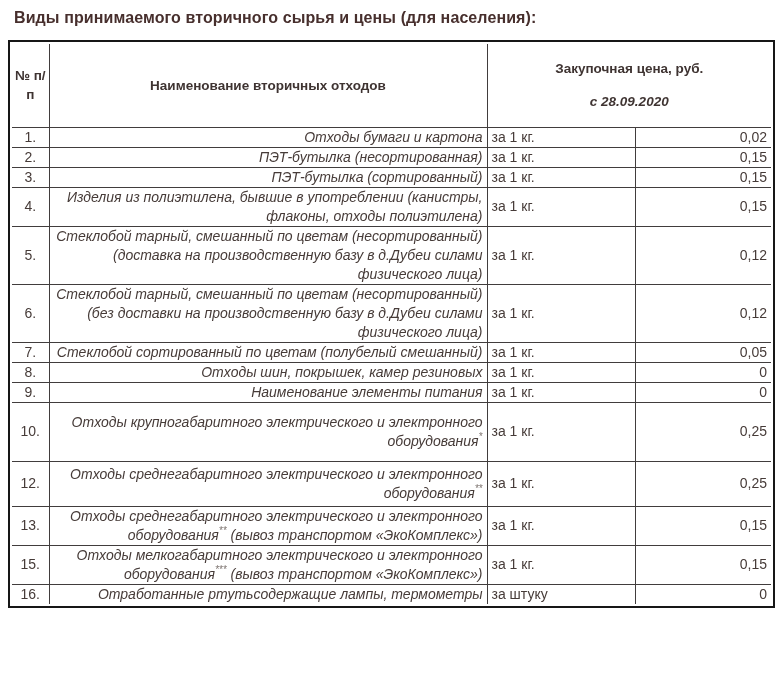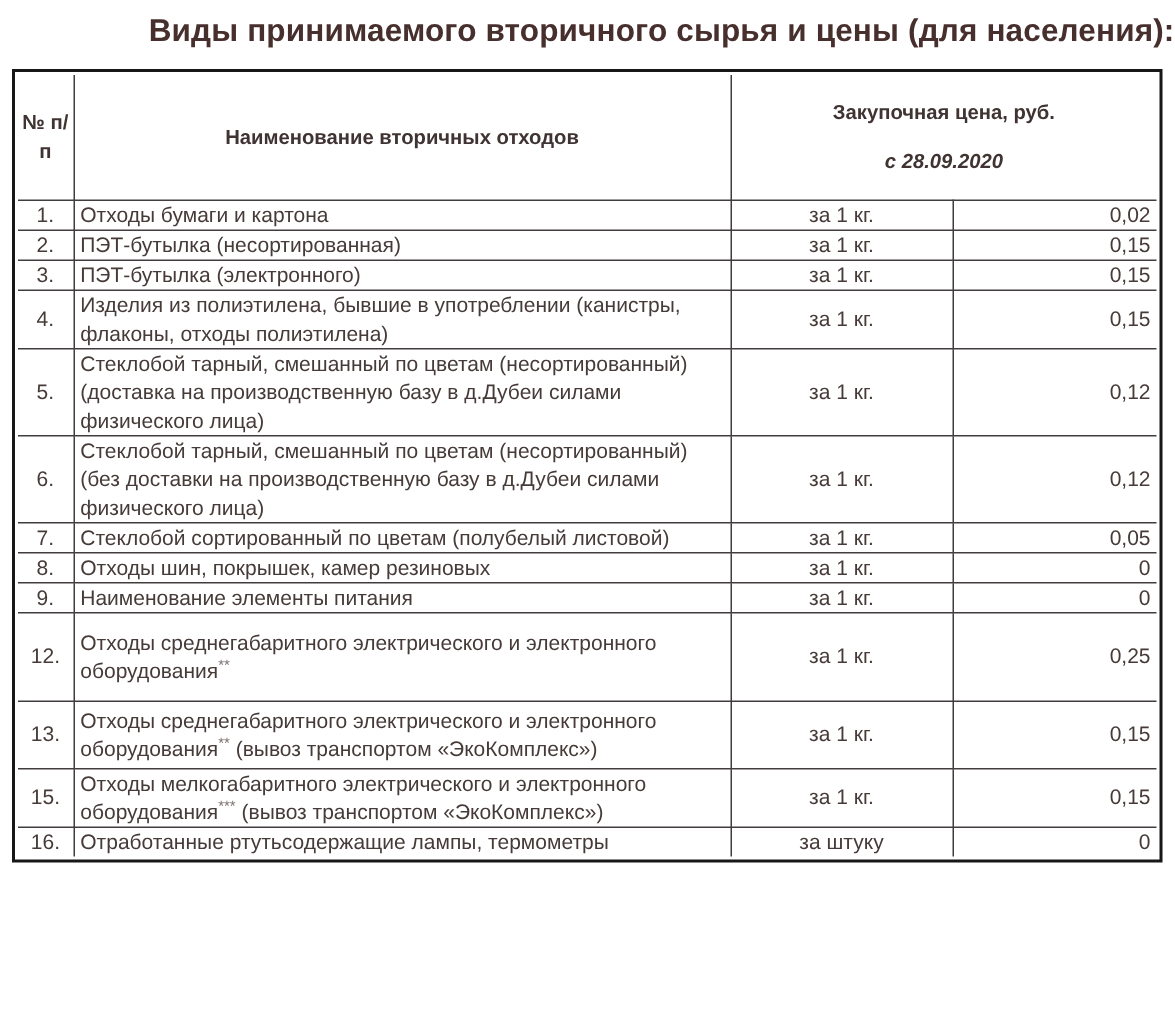--- a/index.html
+++ b/index.html
@@ -10,25 +10,25 @@
     width: 783px;
     font-family: "Liberation Sans", sans-serif;
   }
   .page {
     width: 783px;
     min-height: 674px;
     background: #ffffff;
     padding-top: 9px;
   }
   .title {
-    text-align: right;
-    font-size: 21px;
+    text-align: left;
+    font-size: 16px;
     font-weight: bold;
     color: #472f2d;
-    margin: 0 0 13px 0;
+    margin: 0 0 13px 14px;
     letter-spacing: 0.1px;
   }
   .table-wrap {
     margin: 0 8px;
     border: 2px solid #171717;
     padding: 2px;
     background: #ffffff;
   }
   table.t {
     border-collapse: collapse;
@@ -55,22 +55,22 @@
     height: 83px;
     font-weight: bold;
     font-size: 13.5px;
     text-align: center;
     color: #3f3432;
     padding: 0 2px;
   }
   .price-date { margin-top: 14px; font-style: italic; }
 
   td.col-num   { text-align: center; }
-  td.col-name  { text-align: left; padding-left: 6px; padding-right: 6px; }
-  td.col-unit  { text-align: center; }
+  td.col-name  { text-align: right; padding-left: 6px; padding-right: 6px; font-style: italic; }
+  td.col-unit  { }
   td.col-price { text-align: right; }
 
   
   tbody tr:nth-child(10) td { padding-top: 10px; padding-bottom: 10px; }
   tbody tr:nth-child(11) td { padding-top: 3px;  padding-bottom: 3px; }
 
   sup {
     font-size: 10px;
     color: #7d7470;
     line-height: 0;
@@ -109,21 +109,21 @@
             <td class="col-price">0,02</td>
           </tr>
           <tr>
             <td class="col-num">2.</td>
             <td class="col-name">ПЭТ-бутылка (несортированная)</td>
             <td class="col-unit">за 1 кг.</td>
             <td class="col-price">0,15</td>
           </tr>
           <tr>
             <td class="col-num">3.</td>
-            <td class="col-name">ПЭТ-бутылка (электронного)</td>
+            <td class="col-name">ПЭТ-бутылка (сортированный)</td>
             <td class="col-unit">за 1 кг.</td>
             <td class="col-price">0,15</td>
           </tr>
           <tr>
             <td class="col-num">4.</td>
             <td class="col-name">Изделия из полиэтилена, бывшие в употреблении (канистры, флаконы, отходы полиэтилена)</td>
             <td class="col-unit">за 1 кг.</td>
             <td class="col-price">0,15</td>
           </tr>
           <tr>
@@ -133,35 +133,41 @@
             <td class="col-price">0,12</td>
           </tr>
           <tr>
             <td class="col-num">6.</td>
             <td class="col-name">Стеклобой тарный, смешанный по цветам (несортированный) (без доставки на производственную базу в д.Дубеи силами физического лица)</td>
             <td class="col-unit">за 1 кг.</td>
             <td class="col-price">0,12</td>
           </tr>
           <tr>
             <td class="col-num">7.</td>
-            <td class="col-name">Стеклобой сортированный по цветам (полубелый листовой)</td>
+            <td class="col-name">Стеклобой сортированный по цветам (полубелый смешанный)</td>
             <td class="col-unit">за 1 кг.</td>
             <td class="col-price">0,05</td>
           </tr>
           <tr>
             <td class="col-num">8.</td>
             <td class="col-name">Отходы шин, покрышек, камер резиновых</td>
             <td class="col-unit">за 1 кг.</td>
             <td class="col-price">0</td>
           </tr>
           <tr>
             <td class="col-num">9.</td>
             <td class="col-name">Наименование элементы питания</td>
             <td class="col-unit">за 1 кг.</td>
             <td class="col-price">0</td>
+          </tr>
+          <tr>
+            <td class="col-num">10.</td>
+            <td class="col-name">Отходы крупногабаритного электрического и электронного оборудования<sup>*</sup></td>
+            <td class="col-unit">за 1 кг.</td>
+            <td class="col-price">0,25</td>
           </tr>
           <tr>
             <td class="col-num">12.</td>
             <td class="col-name">Отходы среднегабаритного электрического и электронного оборудования<sup>**</sup></td>
             <td class="col-unit">за 1 кг.</td>
             <td class="col-price">0,25</td>
           </tr>
           <tr>
             <td class="col-num">13.</td>
             <td class="col-name">Отходы среднегабаритного электрического и электронного оборудования<sup>**</sup> (вывоз транспортом «ЭкоКомплекс»)</td>

